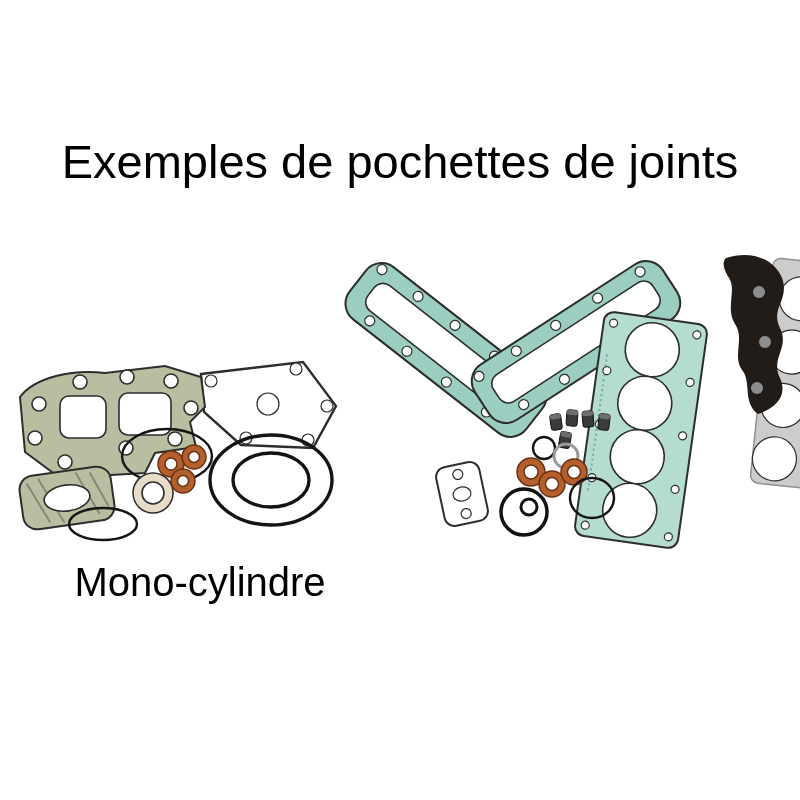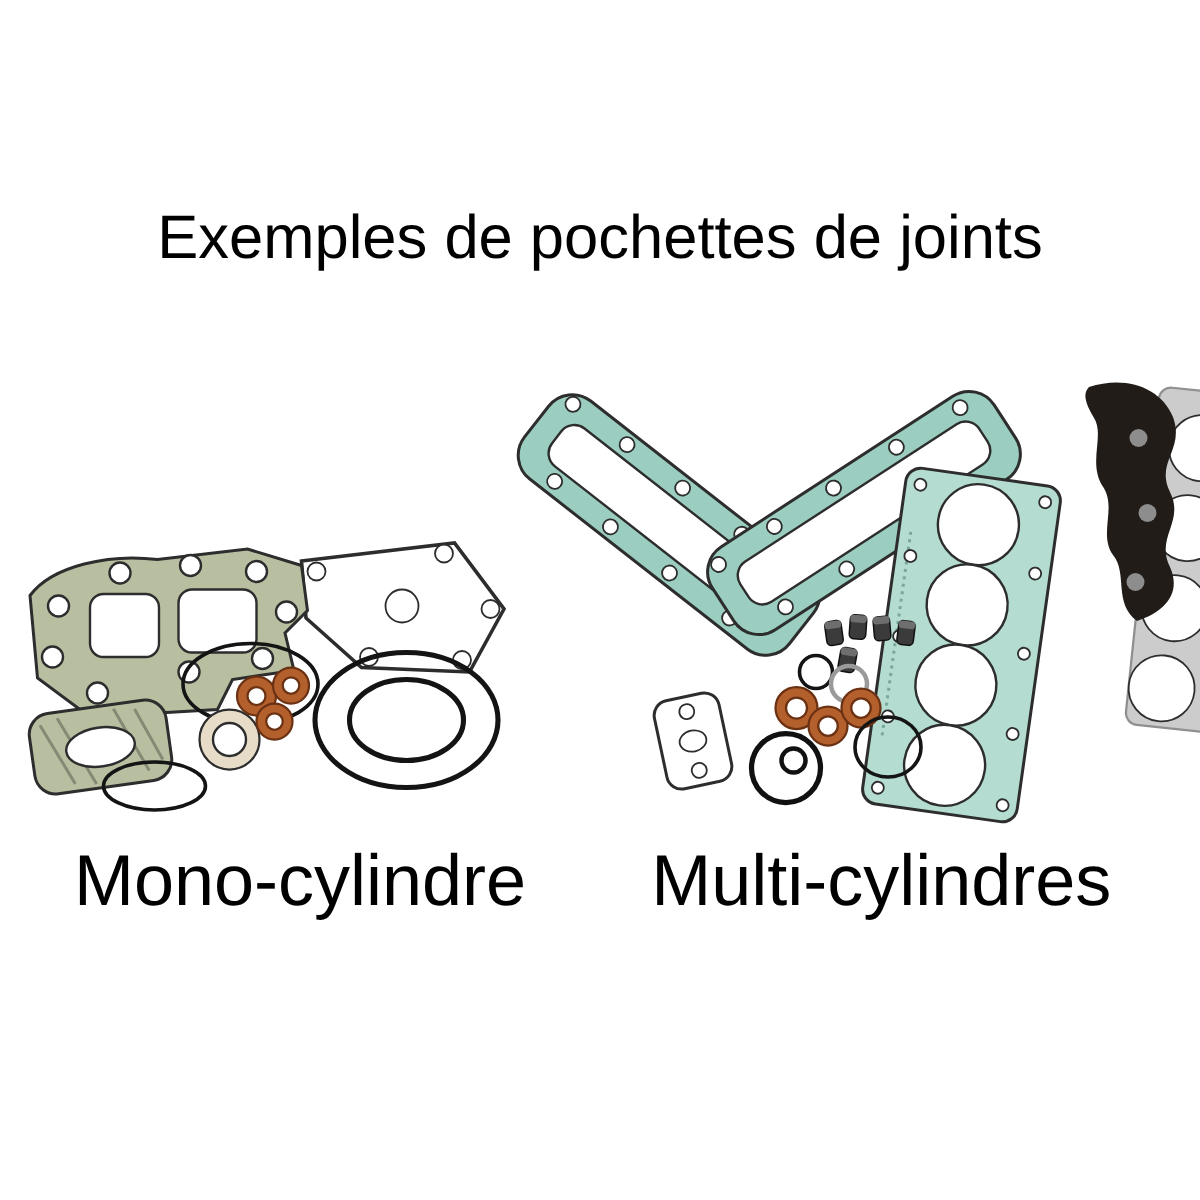--- a/index.html
+++ b/index.html
@@ -15,25 +15,25 @@
     --dark-part:#211c18;
     --ring-black:#141414;
   }
   html,body{margin:0;padding:0;background:#ffffff;}
   .canvas{
     position:relative;width:800px;height:800px;background:#ffffff;
     font-family:"Liberation Sans", sans-serif;overflow:hidden;
   }
   .title{
     position:absolute;top:134px;left:0;width:800px;margin:0;
-    font-weight:400;font-size:41px;line-height:1.2;text-align:center;color:var(--text);
+    font-weight:400;font-size:47px;line-height:1.2;text-align:center;color:var(--text);
   }
   .title-line{display:block;}
   .caption{
-    position:absolute;top:560px;font-size:48px;color:var(--text);
+    position:absolute;top:560px;font-size:40px;color:var(--text);
     white-space:nowrap;text-align:center;font-weight:400;
   }
   .caption-mono{left:0;width:400px;}
   .caption-multi{left:375px;width:425px;}
   .illus{position:absolute;}
   
   .g-green{fill:var(--gasket-green);stroke:var(--outline);stroke-width:2;}
   .g-teal{fill:var(--gasket-teal);stroke:var(--outline);stroke-width:2;}
   .g-aqua{fill:var(--gasket-aqua);stroke:var(--outline);stroke-width:2;}
   .hole{fill:#ffffff;stroke:var(--outline);stroke-width:1.6;}
@@ -226,15 +226,14 @@
       <ellipse class="hole-thin" cx="0" cy="0" rx="9" ry="7"></ellipse>
     </g>
 
     <g>
       <circle cx="186" cy="262" r="23" style="fill:#ffffff;stroke:#111111;stroke-width:3.5"></circle>
       <circle cx="191" cy="257" r="8" style="fill:#ffffff;stroke:#111111;stroke-width:3"></circle>
     </g>
   </svg>
 
   <div class="caption caption-mono">Mono-cylindre</div>
-  <div class="caption caption-multi">Multi-cylindres</div>
 
 </div>
 
 </body></html>

